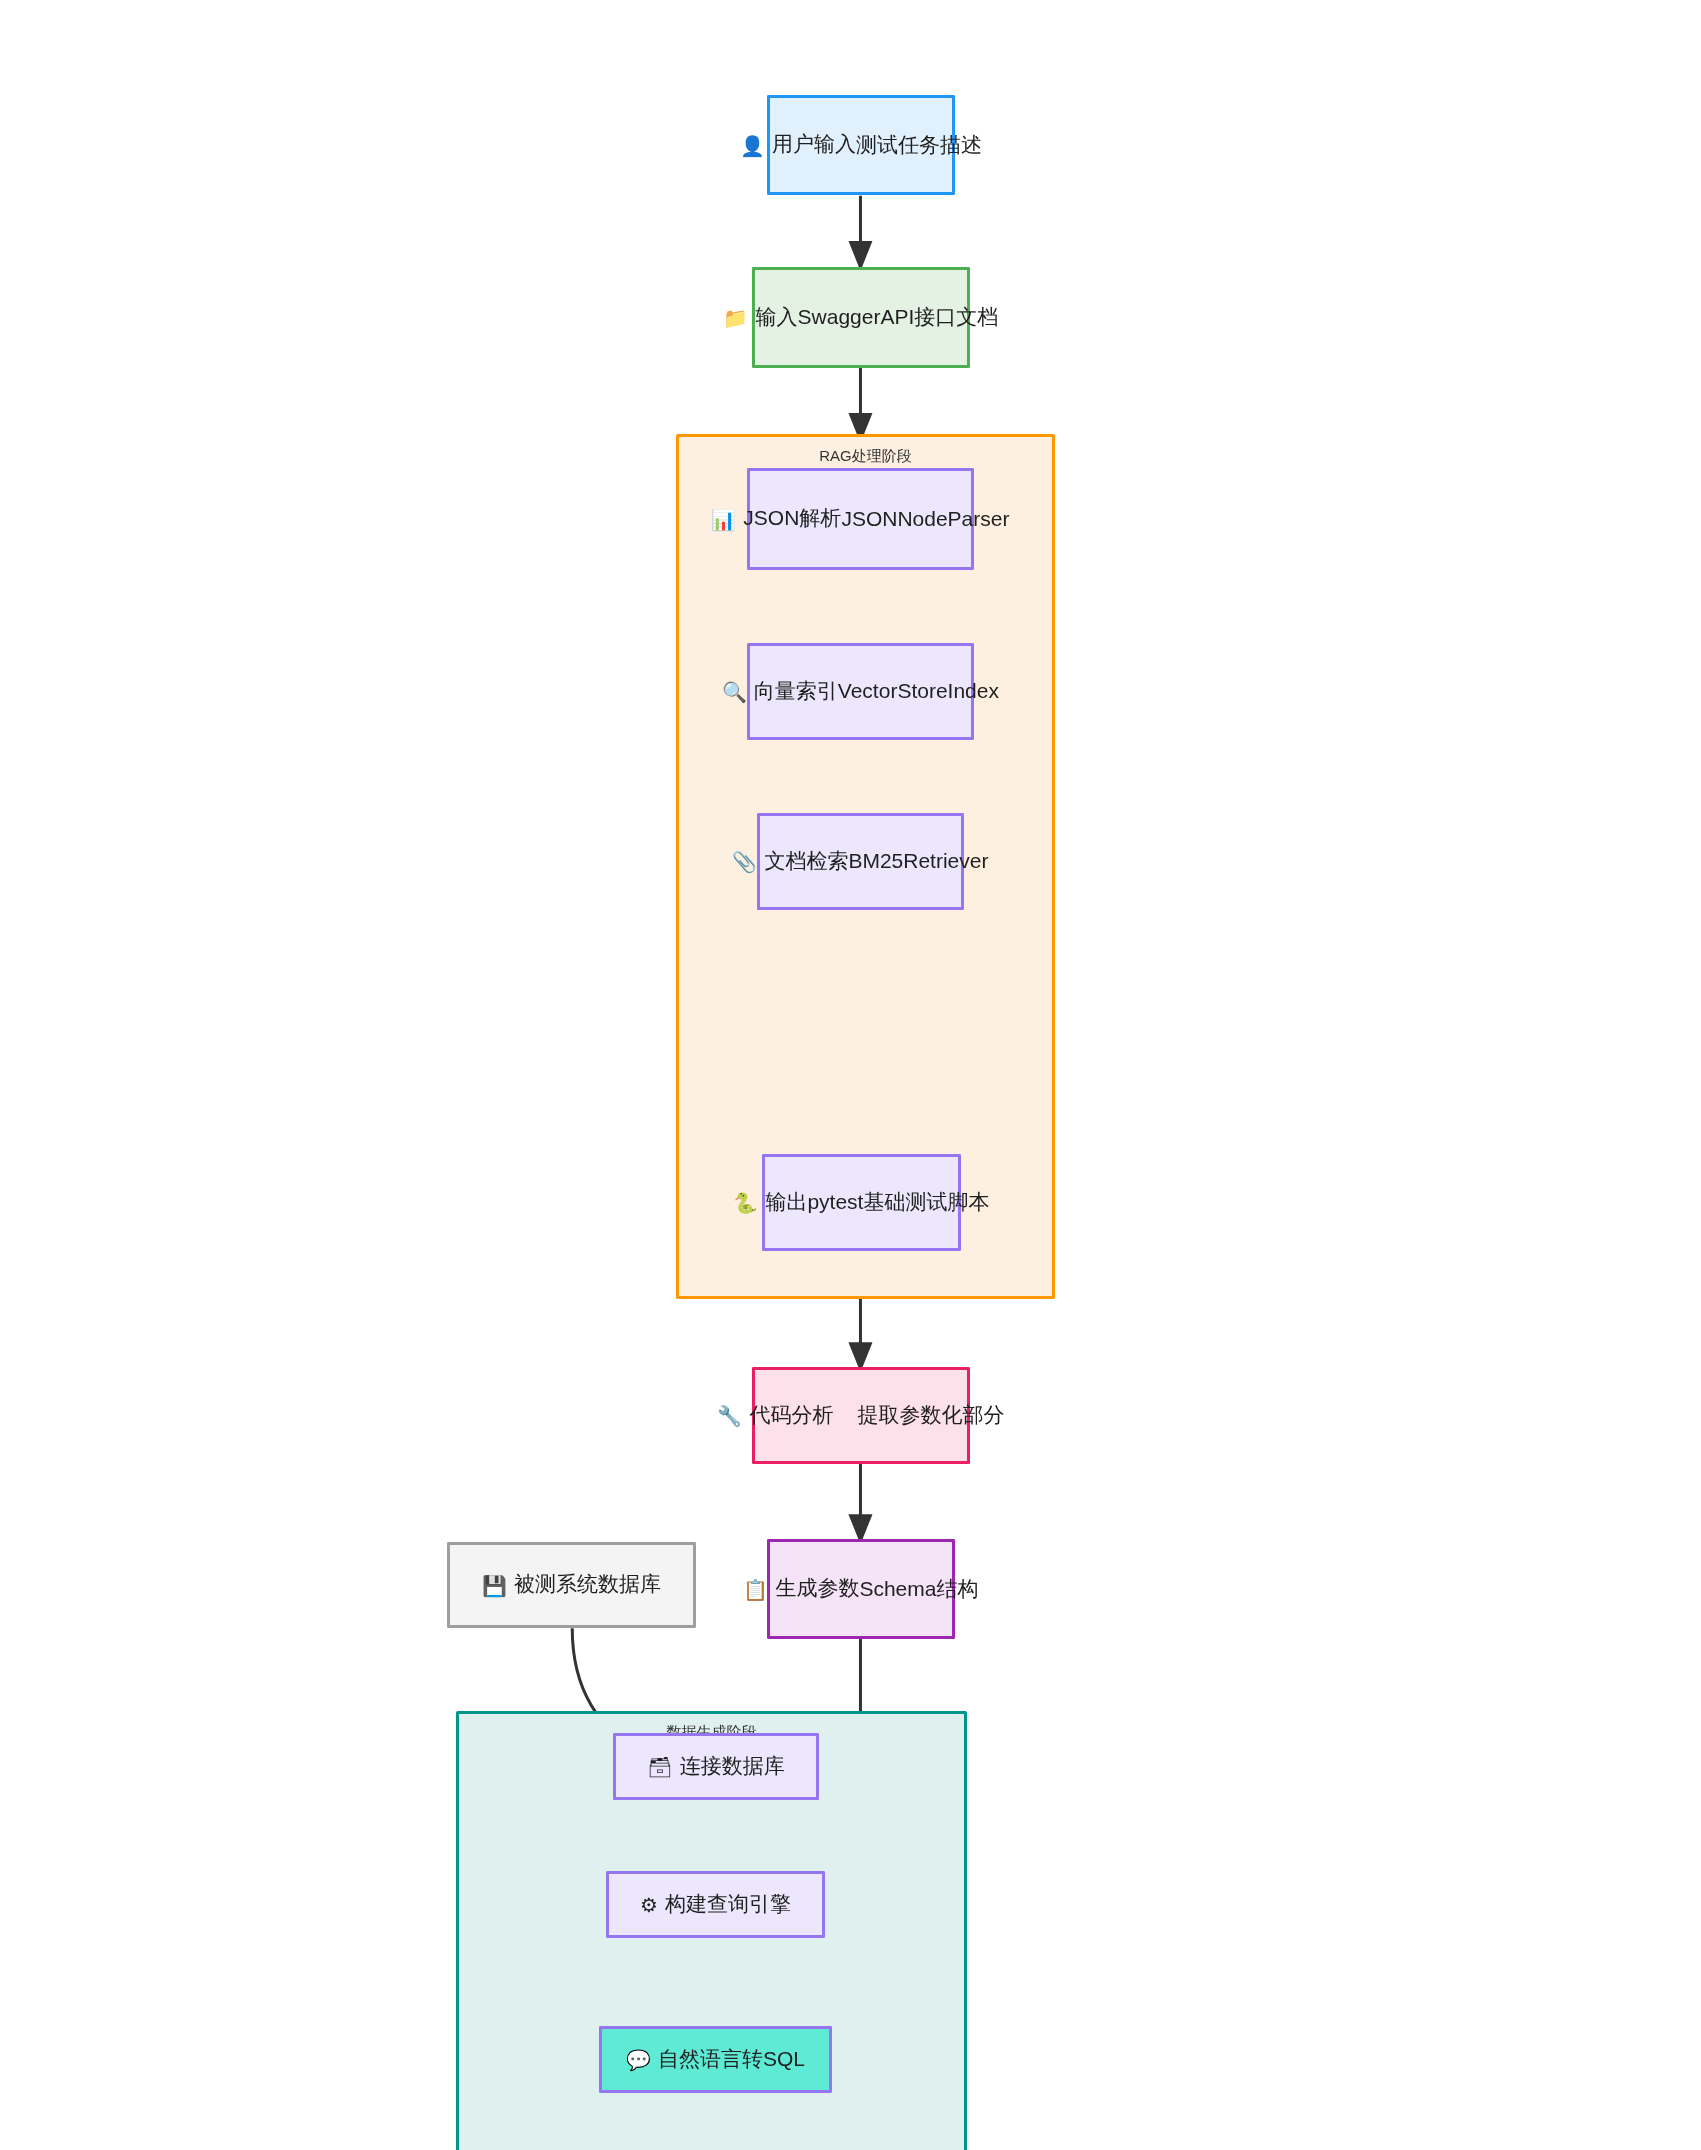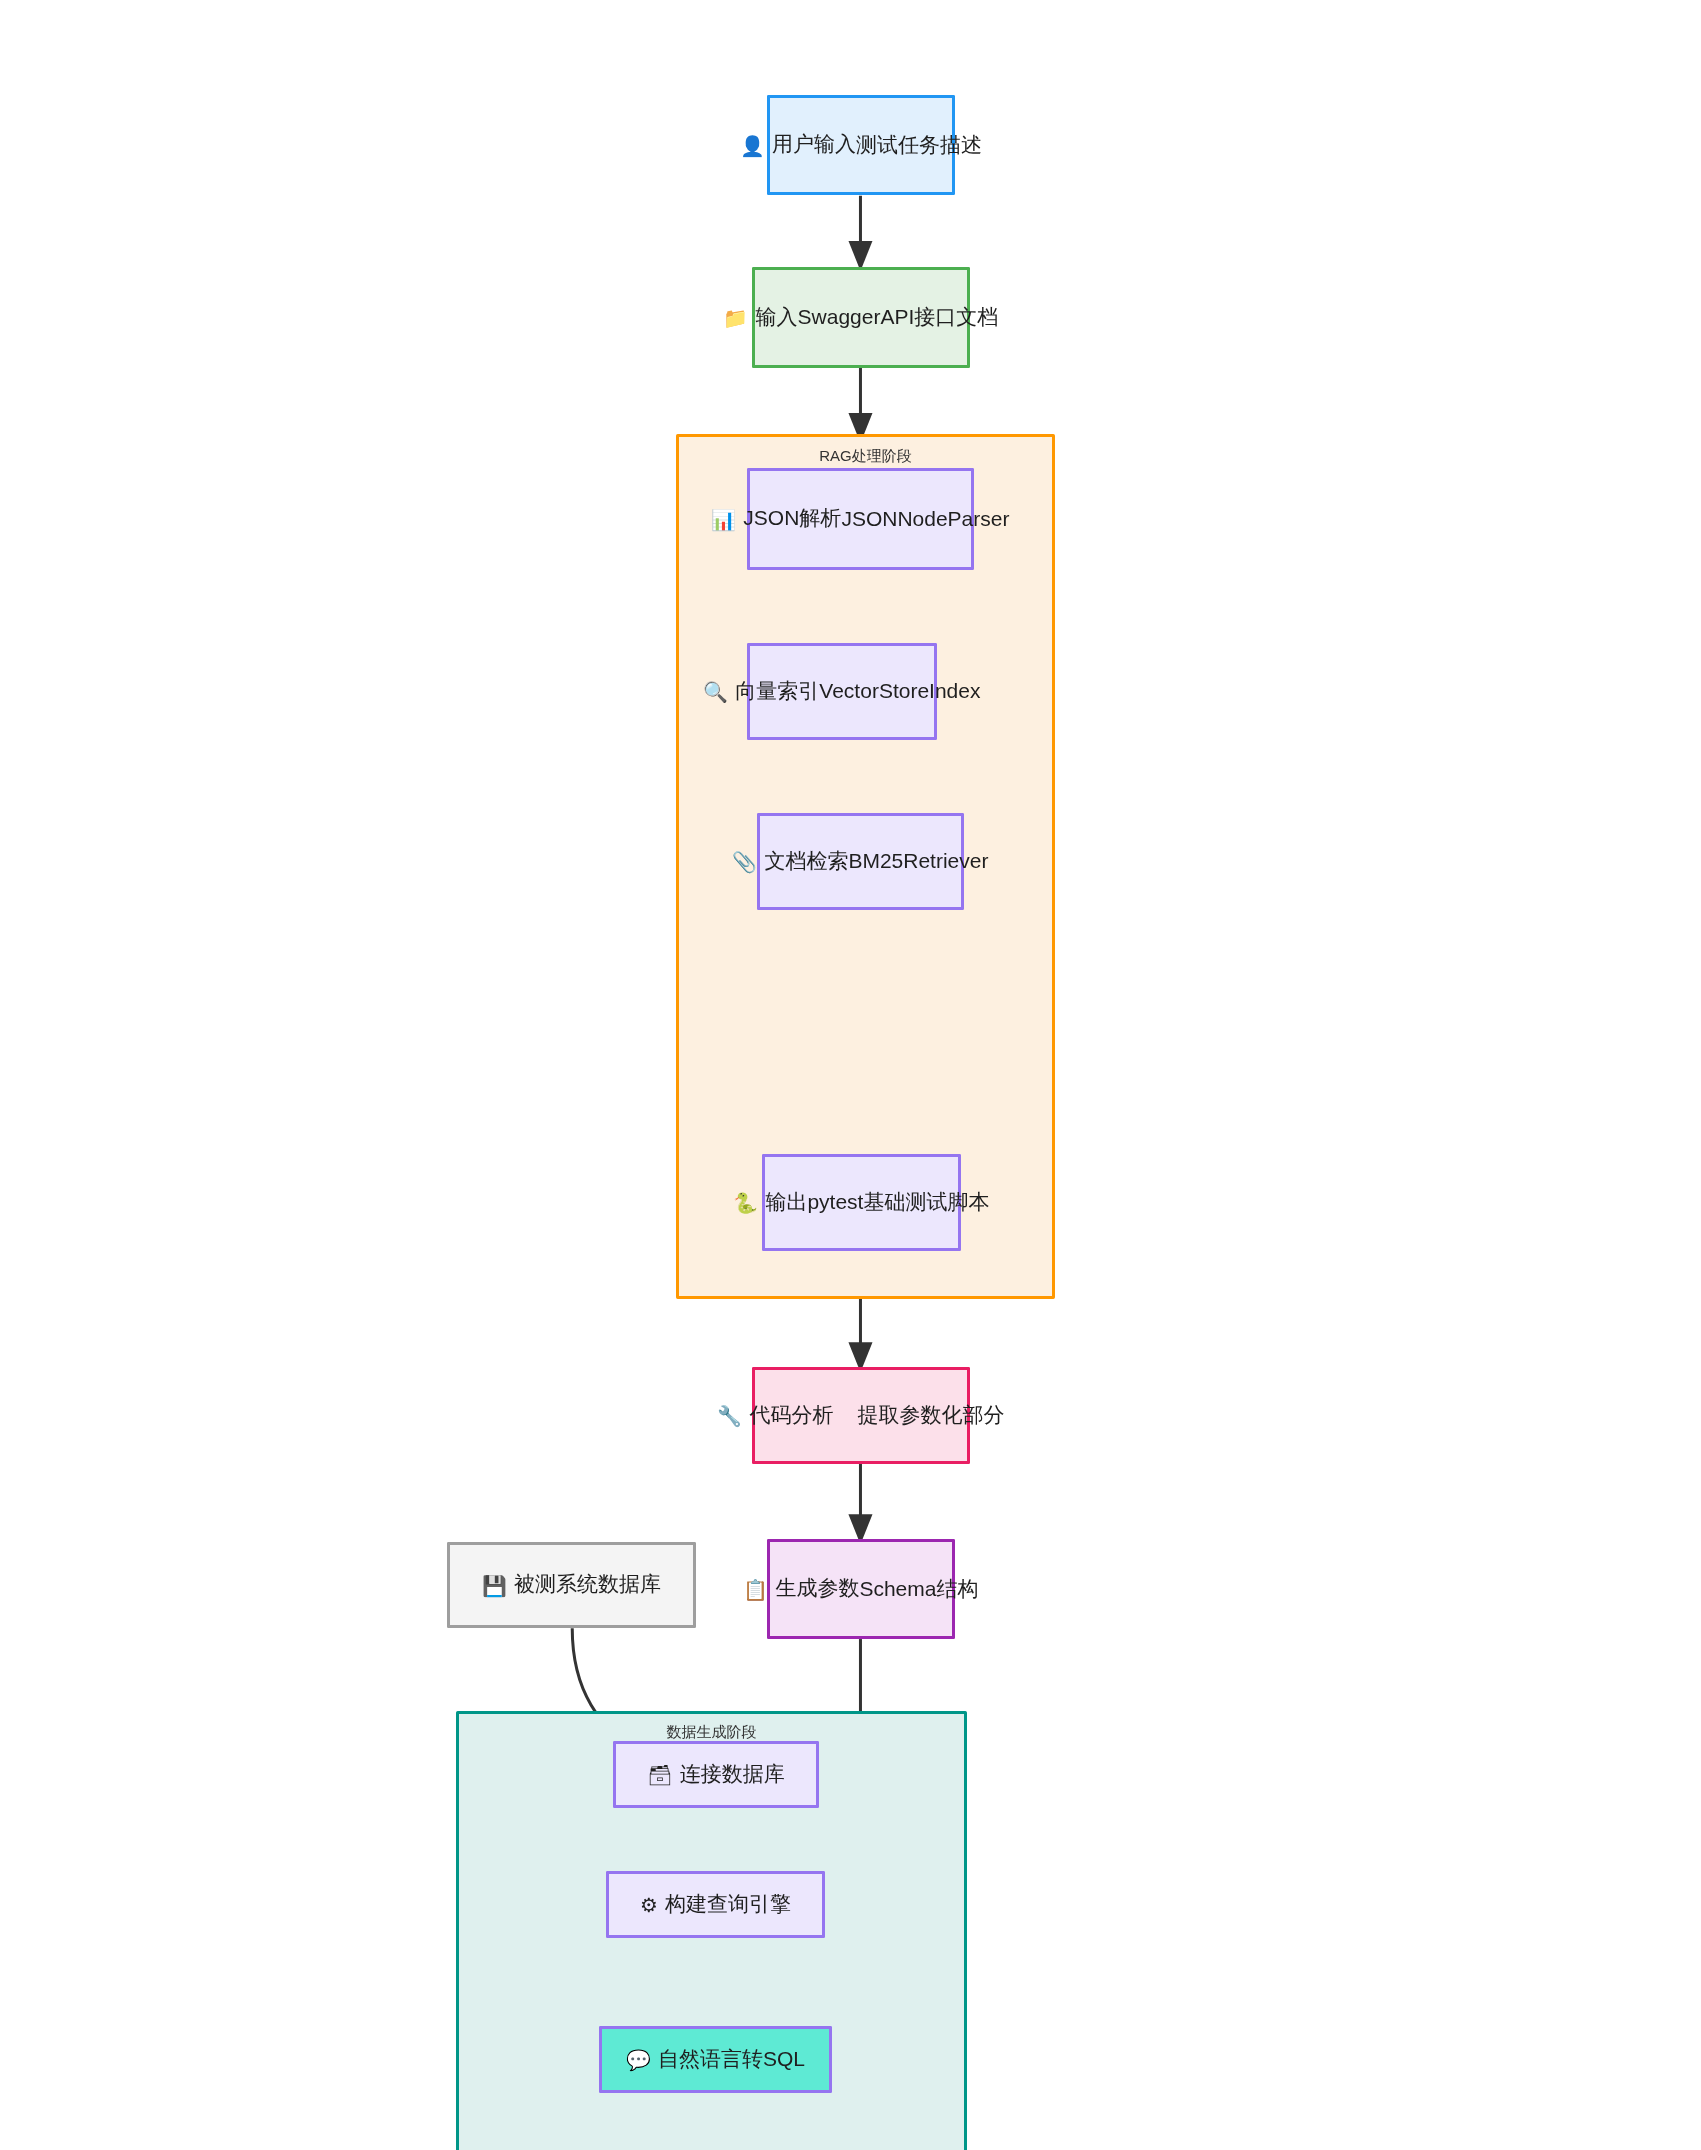--- a/index.html
+++ b/index.html
@@ -119,21 +119,21 @@
     <span class="line">API接口文档</span>
   </div>
 
   <div class="node" style="left:747px; top:468px; width:227px; height:102px; border-color:#9575f0; background:#ece7fd;">
     <span class="line">
       <span class="ico">📊</span><span>JSON解析</span>
     </span>
     <span class="line">JSONNodeParser</span>
   </div>
 
-  <div class="node" style="left:747px; top:643px; width:190px; height:97px; border-color:#9575f0; background:#ece7fd;">
+  <div class="node" style="left:747px; top:643px; width:227px; height:97px; border-color:#9575f0; background:#ece7fd;">
     <span class="line">
       <span class="ico">🔍</span><span>向量索引</span>
     </span>
     <span class="line">VectorStoreIndex</span>
   </div>
 
   <div class="node" style="left:757px; top:813px; width:207px; height:97px; border-color:#9575f0; background:#ece7fd;">
     <span class="line">
       <span class="ico">📎</span><span>文档检索</span>
     </span>
@@ -161,21 +161,21 @@
     </span>
     <span class="line">Schema结构</span>
   </div>
 
   <div class="node" style="left:447px; top:1542px; width:249px; height:86px; border-color:#9e9e9e; background:#f4f4f4;">
     <span class="line">
       <span class="ico">💾</span><span>被测系统数据库</span>
     </span>
   </div>
 
-  <div class="node" style="left:613px; top:1733px; width:206px; height:67px; border-color:#9575f0; background:#ece7fd;margin-top:8px;">
+  <div class="node" style="left:613px; top:1733px; width:206px; height:67px; border-color:#9575f0; background:#ece7fd;">
     <span class="line">
       <span class="ico">🗃</span><span>连接数据库</span>
     </span>
   </div>
 
   <div class="node" style="left:606px; top:1871px; width:219px; height:67px; border-color:#9575f0; background:#ece7fd;">
     <span class="line">
       <span class="ico">⚙</span><span>构建查询引擎</span>
     </span>
   </div>

